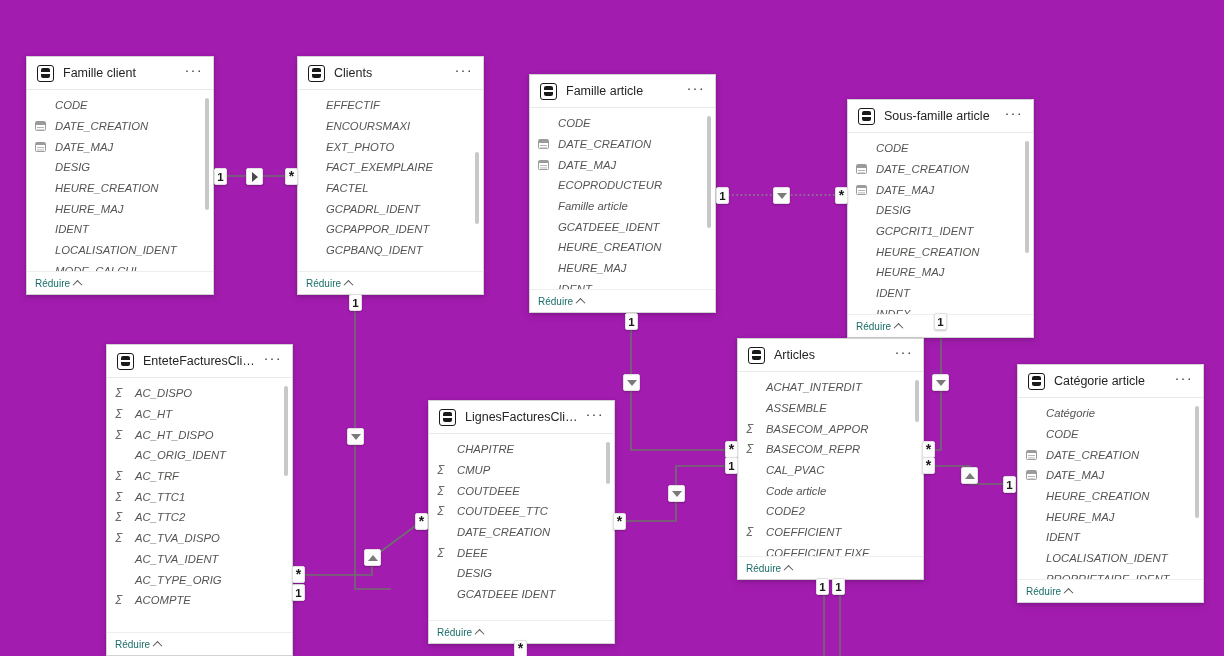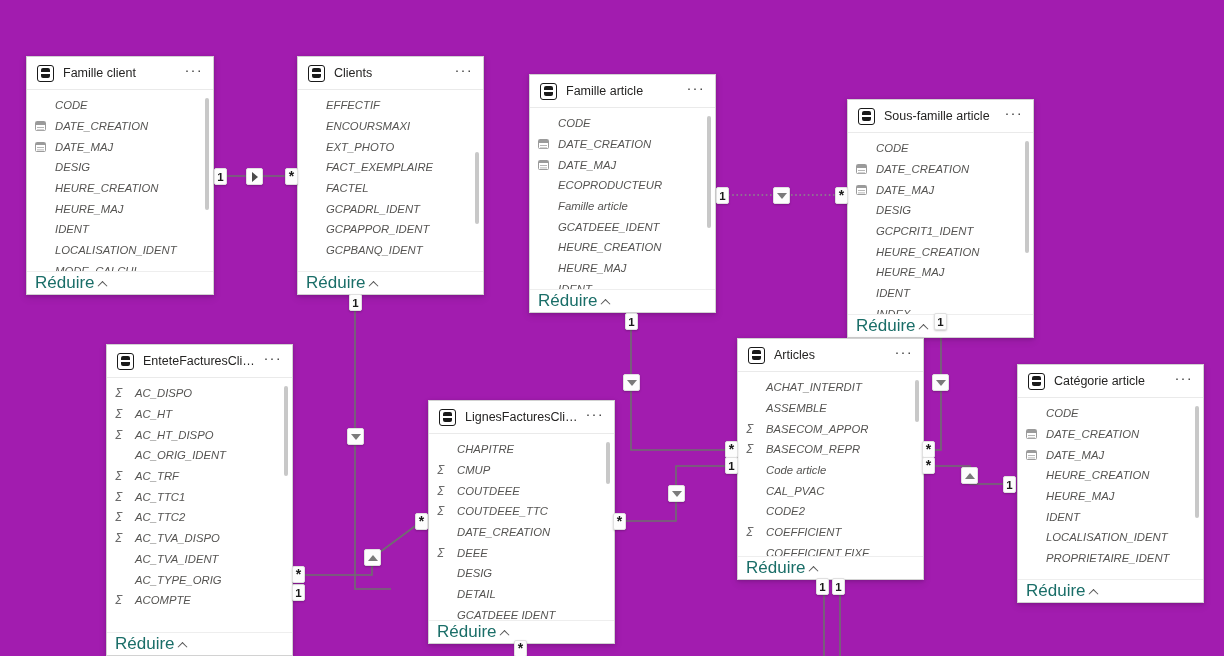--- a/index.html
+++ b/index.html
@@ -94,21 +94,21 @@
     background: #c8c8c8; border-radius: 2px;
   }
   .tbl-foot {
     height: 23px; min-height: 23px;
     display: flex; align-items: center;
     padding-left: 8px;
     border-top: 1px solid #eee;
     background: #fff;
   }
   .reduce {
-    font-size: 17px; color: #1a6e68; cursor: pointer; user-select: none;
+    font-size: 10px; color: #1a6e68; cursor: pointer; user-select: none;
   }
   .reduce .chev {
     display: inline-block; margin-left: 4px;
     width: 7px; height: 7px;
     border-left: 1.2px solid #555; border-top: 1.2px solid #555;
     transform: rotate(45deg) translate(1px,1px);
   }
 
   
   .badge {
@@ -471,24 +471,20 @@
               <span class="sigma">Σ</span>
             </span>
             <span class="nm">DEEE</span>
           </div>
           <div class="fld">
             <span class="gl"></span>
             <span class="nm">DESIG</span>
           </div>
           <div class="fld">
             <span class="gl"></span>
-            <span class="nm">DETAIL</span>
-          </div>
-          <div class="fld">
-            <span class="gl"></span>
             <span class="nm">GCATDEEE IDENT</span>
           </div>
           <div class="scroll" style="top: 8px; height: 42px;"></div>
         </div>
         <div class="tbl-foot">
           <span class="reduce"><span>Réduire</span><span class="chev"></span></span>
         </div>
       </div>
       <div class="tbl" style="left: 737px; top: 338px; width: 187px; height: 242px;">
         <div class="tbl-head">
@@ -512,28 +508,28 @@
             <span class="nm">BASECOM_APPOR</span>
           </div>
           <div class="fld">
             <span class="gl">
               <span class="sigma">Σ</span>
             </span>
             <span class="nm">BASECOM_REPR</span>
           </div>
           <div class="fld">
             <span class="gl"></span>
+            <span class="nm">CAL_PVAC</span>
+          </div>
+          <div class="fld">
+            <span class="gl"></span>
             <span class="nm">Code article</span>
           </div>
           <div class="fld">
             <span class="gl"></span>
-            <span class="nm">CAL_PVAC</span>
-          </div>
-          <div class="fld">
-            <span class="gl"></span>
             <span class="nm">CODE2</span>
           </div>
           <div class="fld">
             <span class="gl">
               <span class="sigma">Σ</span>
             </span>
             <span class="nm">COEFFICIENT</span>
           </div>
           <div class="fld">
             <span class="gl"></span>
@@ -545,20 +541,24 @@
           <span class="reduce"><span>Réduire</span><span class="chev"></span></span>
         </div>
       </div>
       <div class="tbl" style="left: 1017px; top: 364px; width: 187px; height: 239px;">
         <div class="tbl-head">
           <div class="tbl-icon"></div>
           <div class="tbl-title">Catégorie article</div>
           <div class="tbl-more">···</div>
         </div>
         <div class="tbl-body">
+          <div class="fld">
+            <span class="gl"></span>
+            <span class="nm">Catégorie</span>
+          </div>
           <div class="fld">
             <span class="gl"></span>
             <span class="nm">CODE</span>
           </div>
           <div class="fld">
             <span class="gl">
               <span class="cal"></span>
             </span>
             <span class="nm">DATE_CREATION</span>
           </div>

